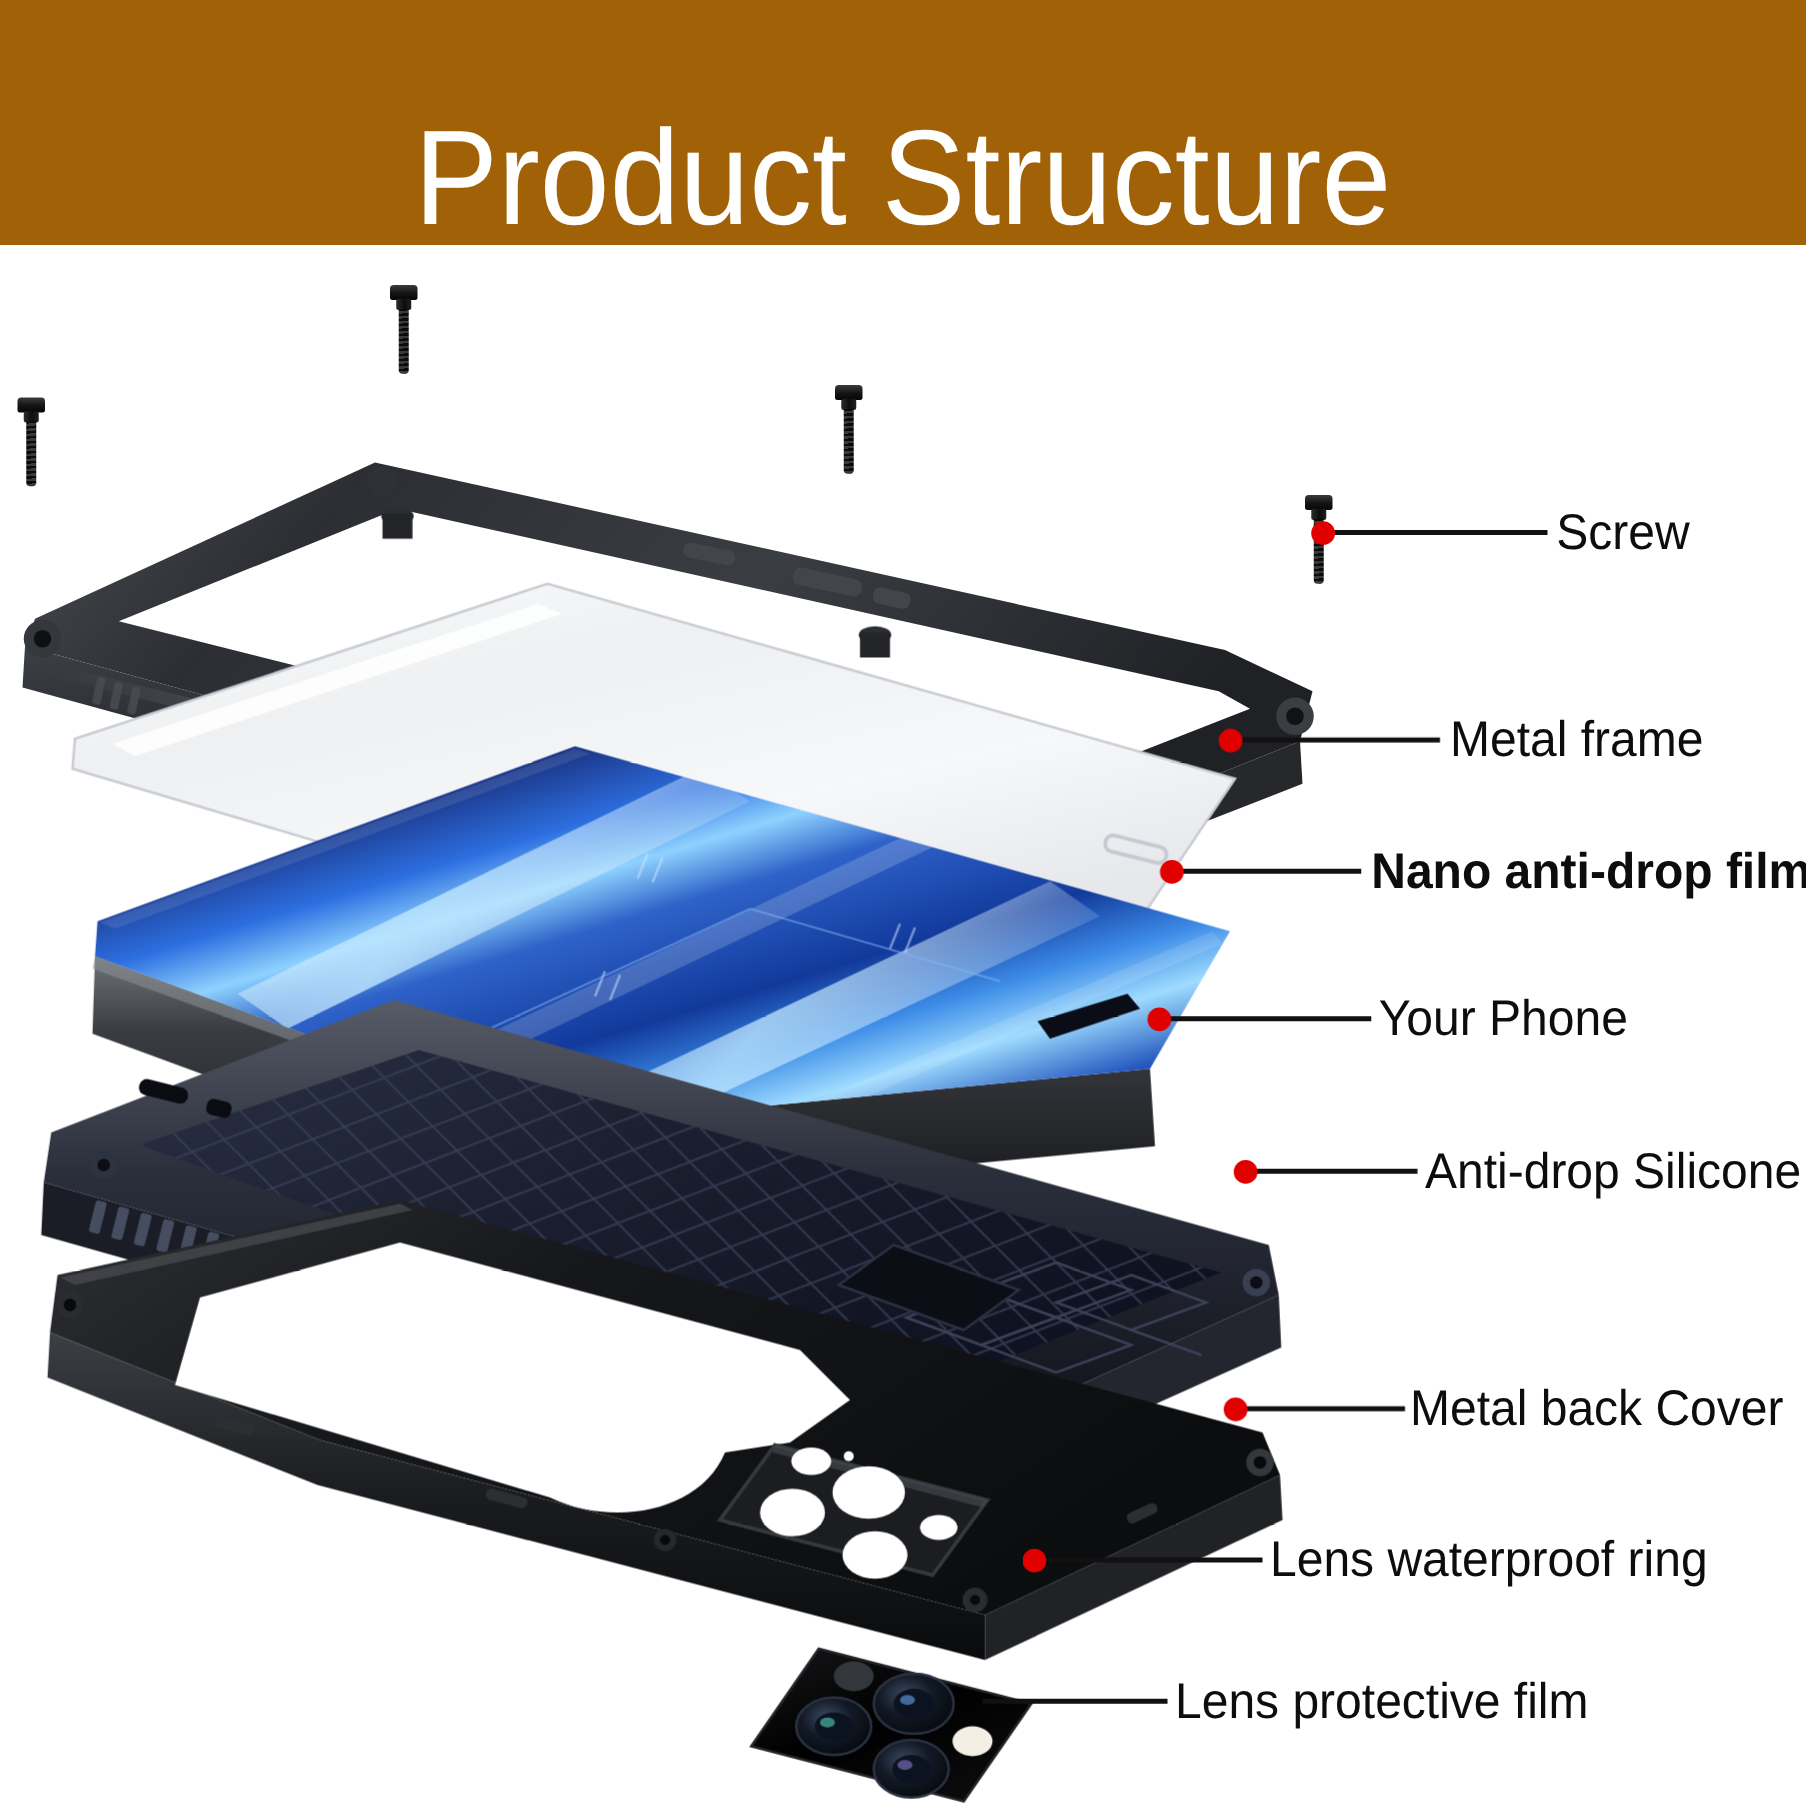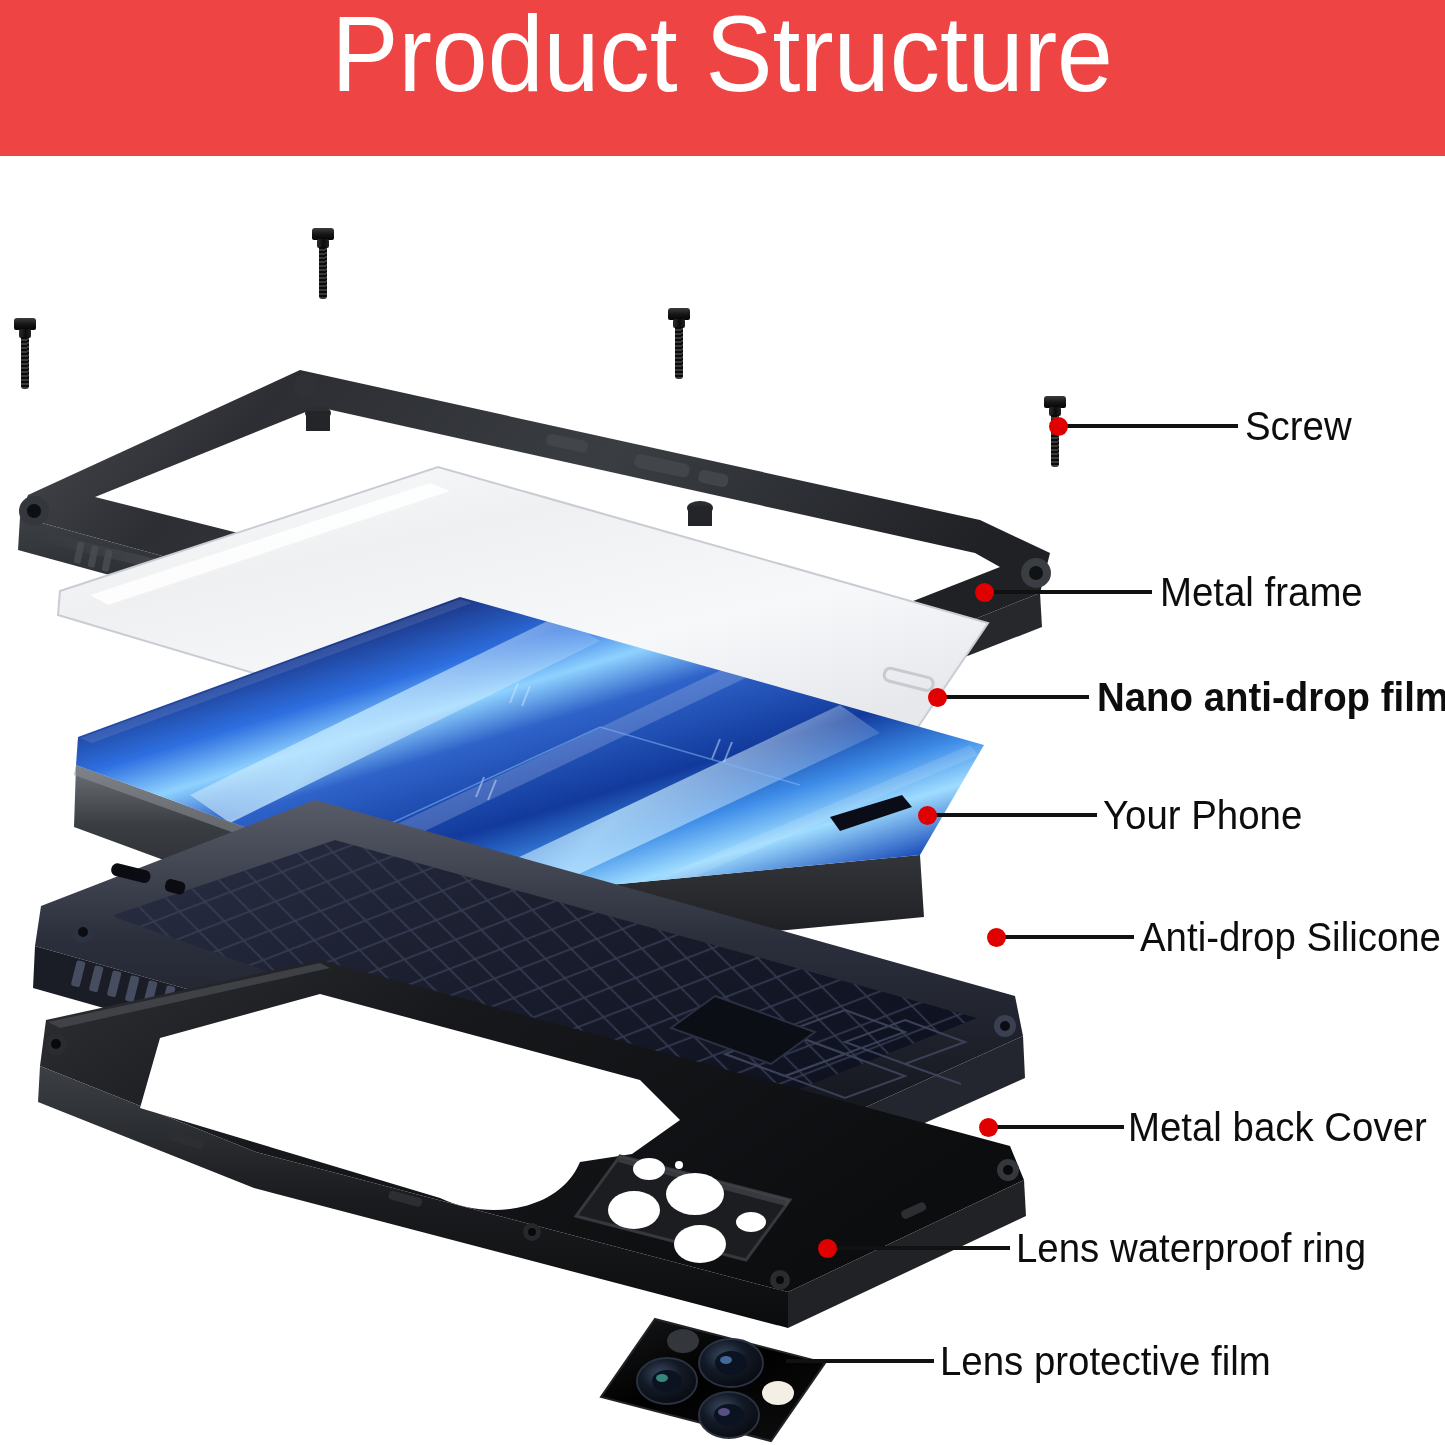--- a/index.html
+++ b/index.html
@@ -2,23 +2,23 @@
 <html><head>
 <meta charset="utf-8">
 <style>
   html,body{margin:0;padding:0;background:#fff;}
   body{width:1445px;height:1445px;font-family:"Liberation Sans",sans-serif;overflow:hidden;position:relative;}
 
   #stage{position:relative;width:1445px;height:1445px;background:#ffffff;}
 
   
   .header{
-    position:absolute;left:0;top:0;width:1445px;height:156px;
-    background:#ef4444;
-    display:flex;align-items:flex-start;justify-content:center;
+    position:absolute;left:0;top:0;width:1445px;height:196px;
+    background:#a16207;
+    display:flex;align-items:flex-end;justify-content:center;
   }
   .header-title{
     color:#ffffff;
     font-size:108px;
     font-weight:400;
     letter-spacing:0px;
     line-height:1;
     font-family:"Liberation Sans",sans-serif;
     transform:scaleX(0.93);
   }

